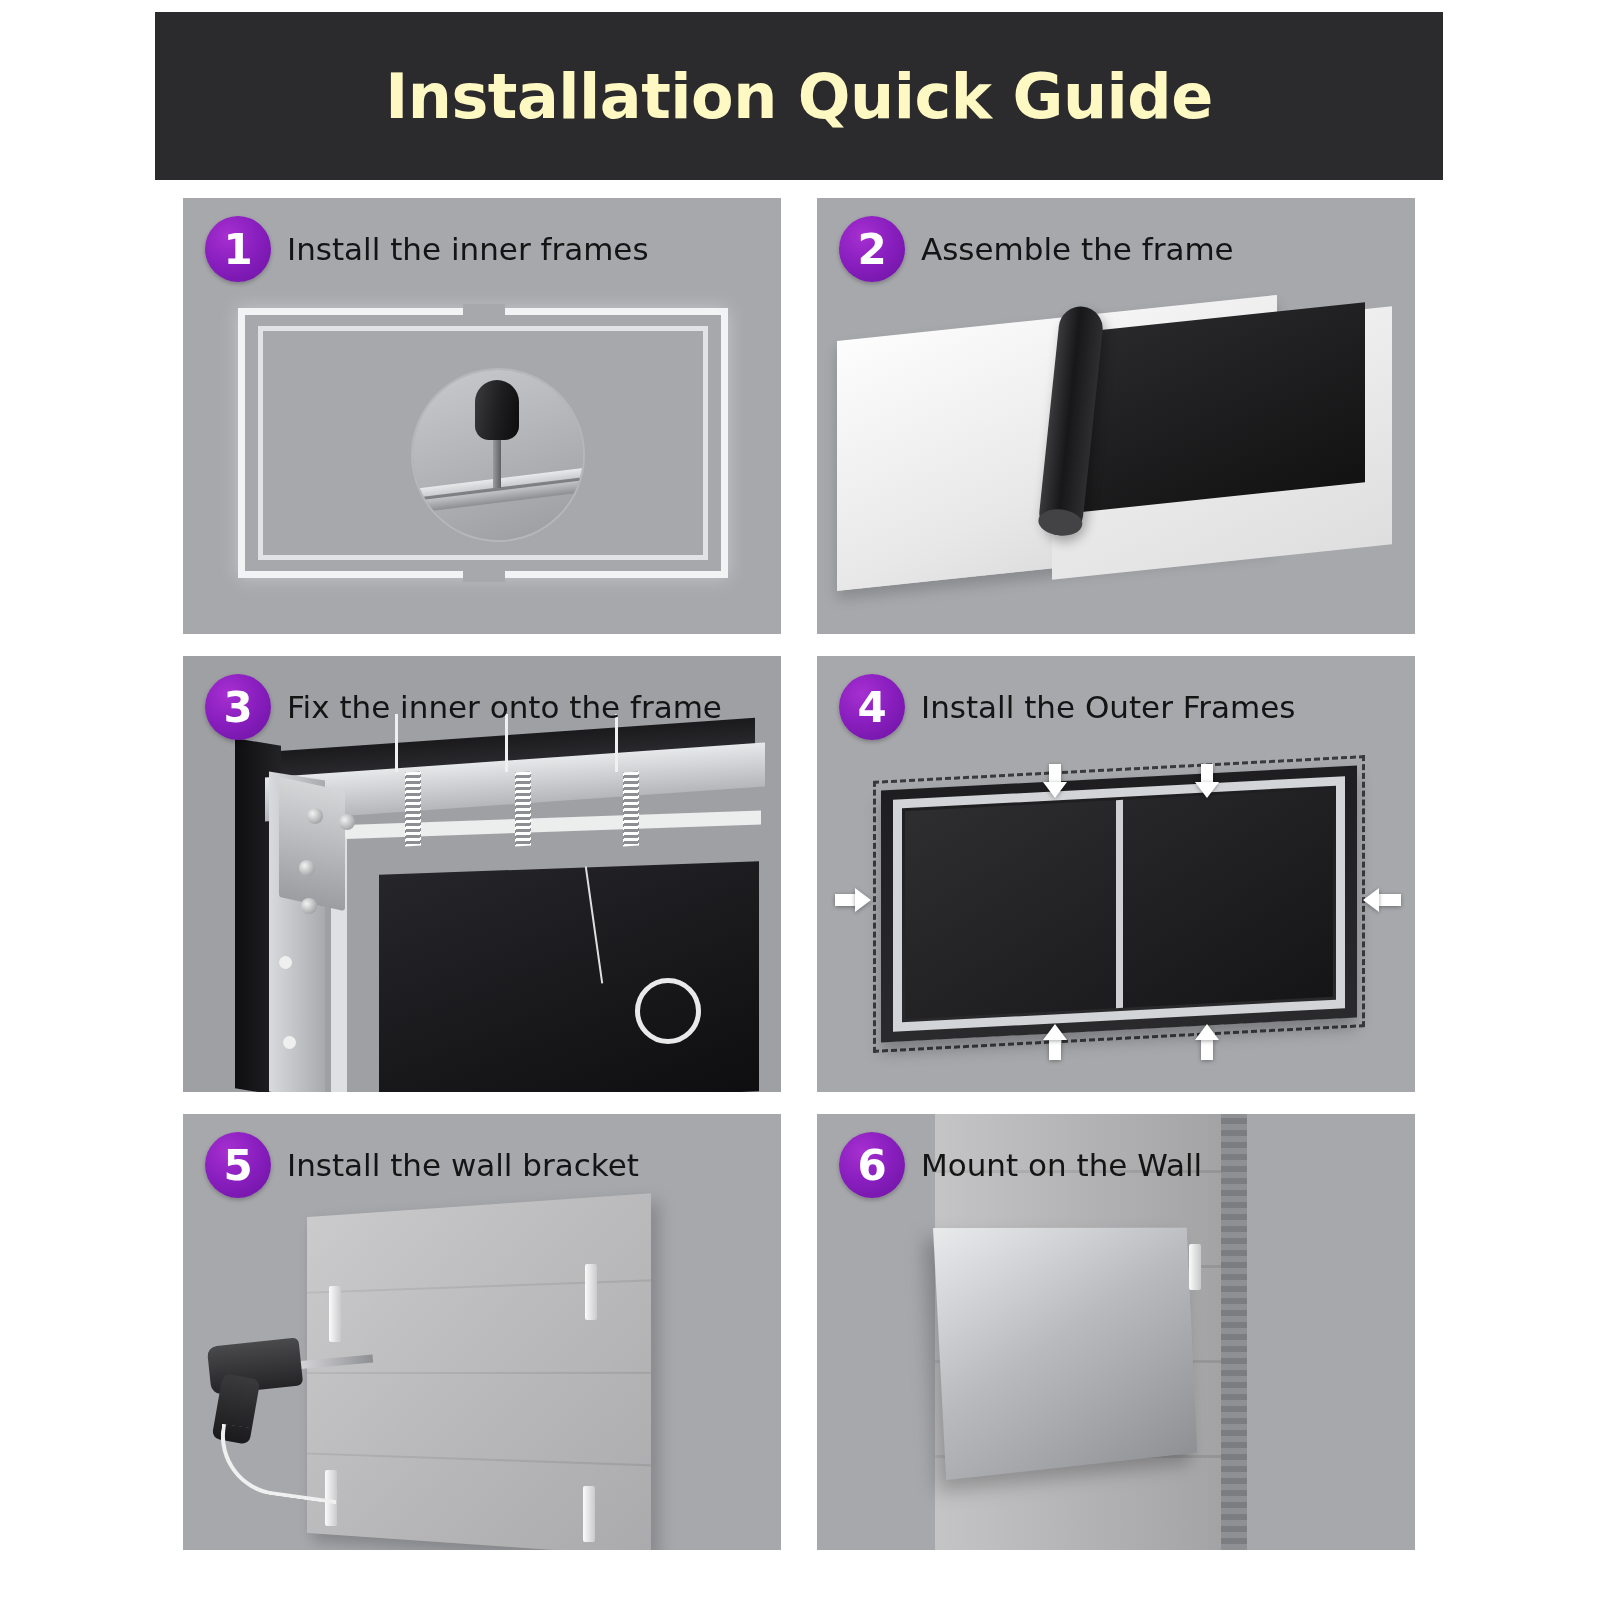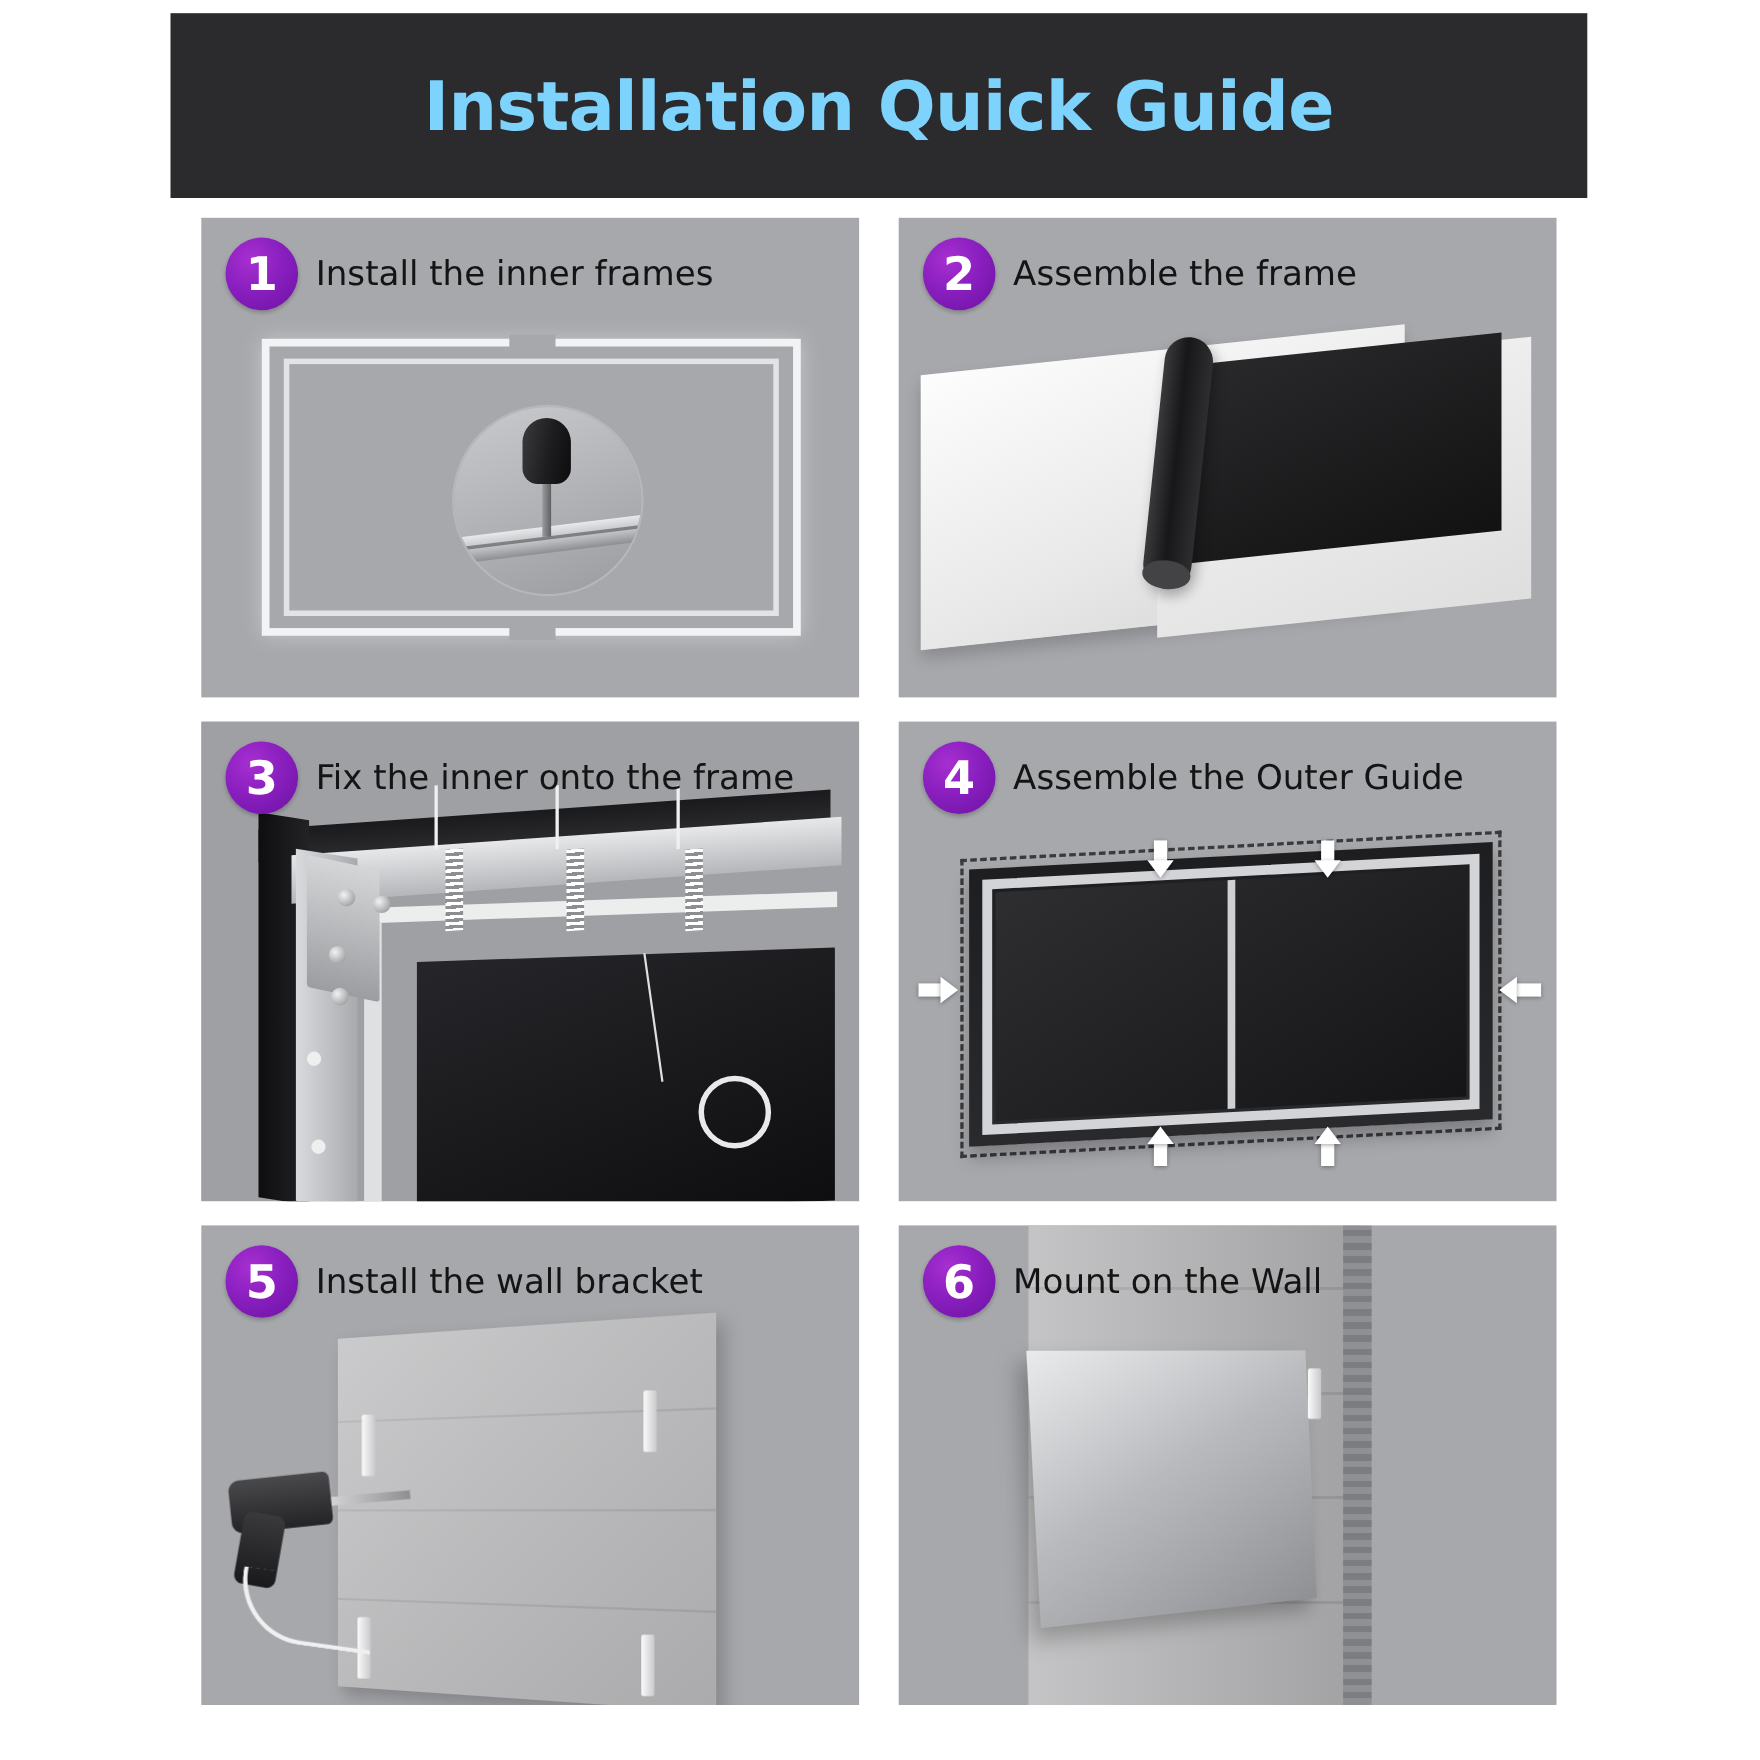--- a/index.html
+++ b/index.html
@@ -26,21 +26,21 @@
     left: 155px;
     top: 12px;
     width: 1288px;
     height: 168px;
     background: #2b2b2e;
     display: flex;
     align-items: center;
     justify-content: center;
   }
   .header-title {
-    color: #7dd3fc;
+    color: #fef9c3;
     font-size: 62px;
     font-weight: bold;
     letter-spacing: -0.5px;
     text-align: right;
     font-family: "DejaVu Sans", sans-serif;
   }
 
   
   .grid {
     position: absolute;
@@ -543,21 +543,21 @@
         <div class="arrow" style="left:378px; top:368px; border-left:12px solid transparent; border-right:12px solid transparent; border-bottom:16px solid #ffffff;"></div>
 
         <div class="arrow-stem" style="left:18px; top:238px; width:22px; height:12px;"></div>
         <div class="arrow" style="left:38px; top:232px; border-top:12px solid transparent; border-bottom:12px solid transparent; border-left:16px solid #ffffff;"></div>
 
         <div class="arrow-stem" style="left:562px; top:238px; width:22px; height:12px;"></div>
         <div class="arrow" style="left:546px; top:232px; border-top:12px solid transparent; border-bottom:12px solid transparent; border-right:16px solid #ffffff;"></div>
       </div>
       <div class="step-head">
         <div class="badge">4</div>
-        <div class="caption">Assemble the Outer Guide</div>
+        <div class="caption">Install the Outer Frames</div>
       </div>
     </div>
 
     <div class="panel">
       <div>
         <div class="p5-wall"></div>
         <div class="p5-bracket" style="left:146px; top:172px;"></div>
         <div class="p5-bracket" style="left:402px; top:150px;"></div>
         <div class="p5-bracket" style="left:142px; top:356px;"></div>
         <div class="p5-bracket" style="left:400px; top:372px;"></div>

